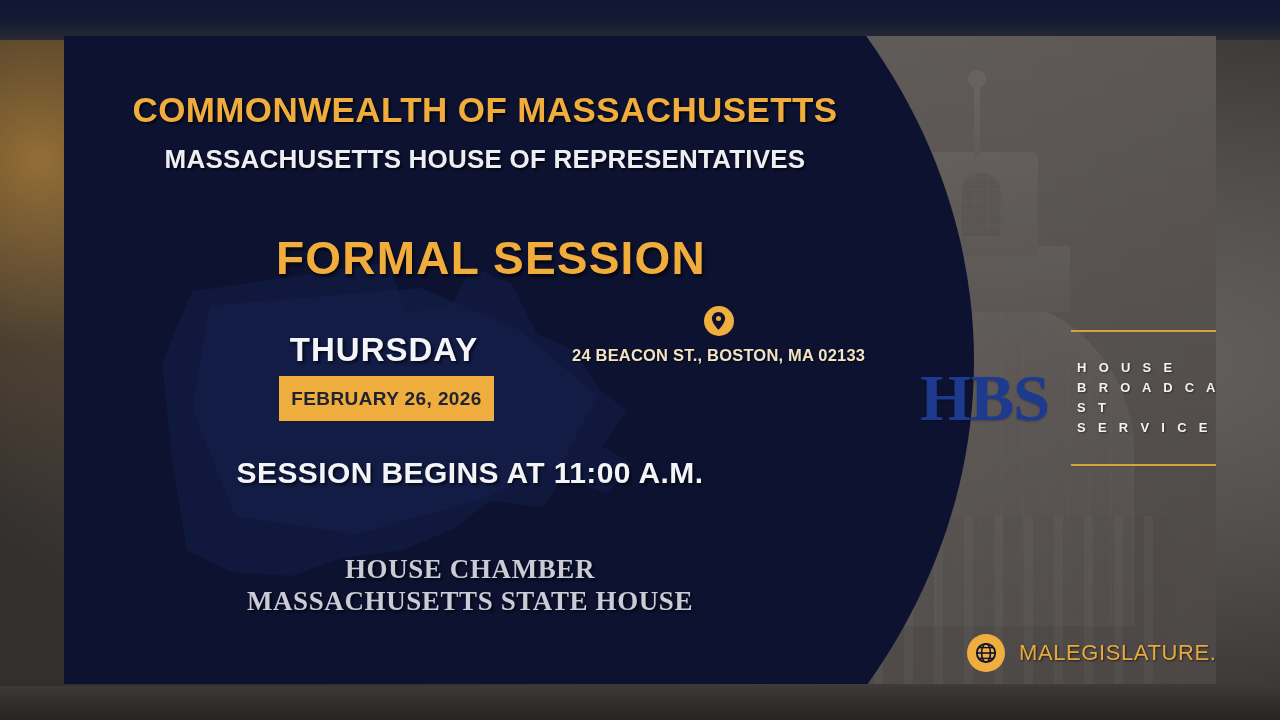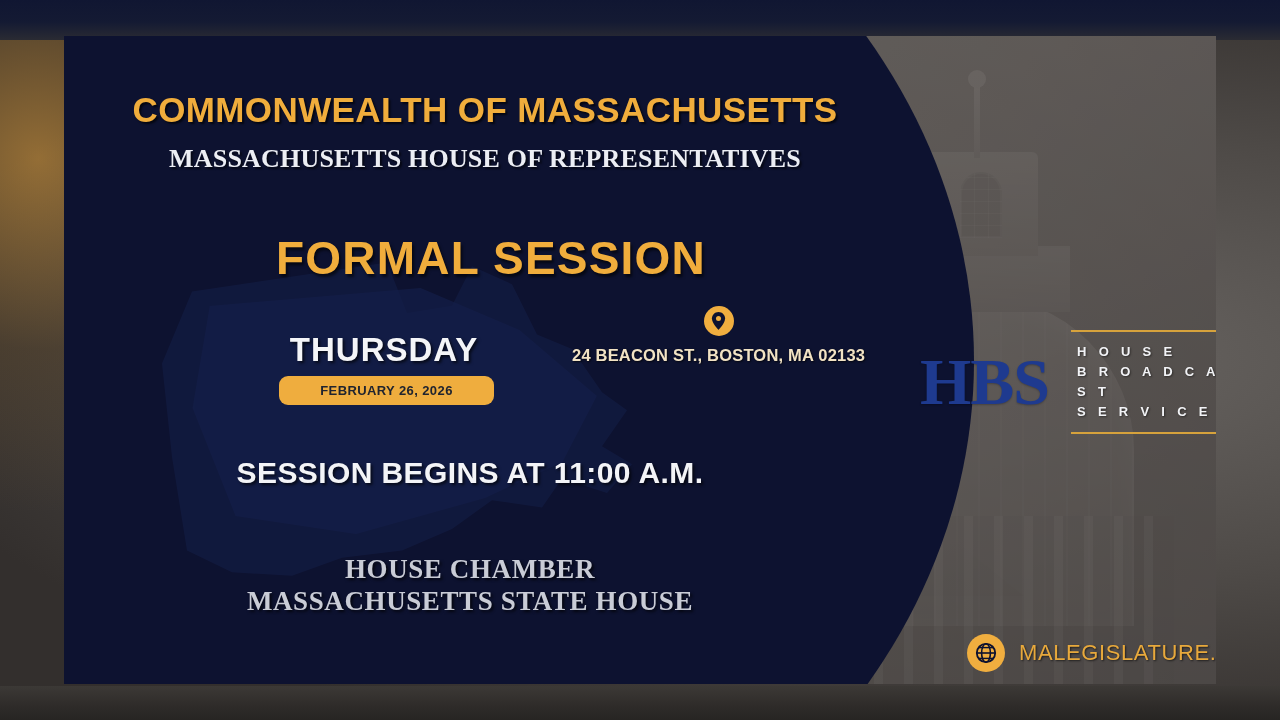--- a/index.html
+++ b/index.html
@@ -112,36 +112,35 @@
 
   .t-common {
     position:absolute; left:26px; top:54px; width:790px; text-align:center;
     color:#f0ad3c; font-size:35px; font-weight:bold; letter-spacing:.4px;
     text-shadow:2px 2px 2px rgba(0,0,0,.65);
   }
   .t-house {
     position:absolute; left:26px; top:108px; width:790px; text-align:center;
     color:#eceef4; font-size:26px; font-weight:bold; letter-spacing:.2px;
     text-shadow:2px 2px 2px rgba(0,0,0,.6);
-    font-family:Liberation Serif, serif;
   }
   .t-formal {
     position:absolute; left:32px; top:195px; width:790px; text-align:center;
     color:#f0ad3c; font-size:46px; font-weight:bold; letter-spacing:1.2px;
     text-shadow:2px 3px 3px rgba(0,0,0,.6);
   }
   .t-day {
     position:absolute; left:150px; top:295px; width:340px; text-align:center;
     color:#f4f5f8; font-size:33px; font-weight:bold; letter-spacing:1px;
     text-shadow:2px 2px 3px rgba(0,0,0,.65);
   }
   .t-date {
-    position:absolute; left:215px; top:340px; width:215px; height:29px;
-    background:#efad3e; color:#20242f; font-size:13px; font-weight:bold;
-    letter-spacing:.4px; display:flex; align-items:center; justify-content:center;border-radius:9px;
+    position:absolute; left:215px; top:340px; width:215px; height:45px;
+    background:#efad3e; color:#20242f; font-size:19px; font-weight:bold;
+    letter-spacing:.4px; display:flex; align-items:center; justify-content:center;
   }
   .t-begins {
     position:absolute; left:26px; top:420px; width:760px; text-align:center;
     color:#f3f4f7; font-size:30px; font-weight:bold; letter-spacing:.4px;
     text-shadow:2px 2px 3px rgba(0,0,0,.65);
   }
   .t-chamber {
     position:absolute; left:26px; top:517px; width:760px; text-align:center;
     font-family:"Liberation Serif", serif; font-weight:bold;
     font-size:27px; line-height:32px; letter-spacing:.6px;
@@ -158,21 +157,21 @@
   .addr-text { color:#f2e3c4; font-size:16.5px; font-weight:600; letter-spacing:.2px;
     text-shadow:1px 1px 2px rgba(0,0,0,.7); white-space:nowrap; }
 
   
   .hbs { position:absolute; left:856px; top:288px; display:flex; align-items:center; gap:22px; }
   .hbs-mark {
     font-family:"Liberation Serif", serif; font-weight:bold; font-size:66px;
     color:#1e3a8f; line-height:1; letter-spacing:-1px;
     text-shadow:0 1px 2px rgba(0,0,0,.25);
   }
-  .hbs-words { display:flex; flex-direction:column; gap:4px; padding:6px 0; }
+  .hbs-words { display:flex; flex-direction:column; gap:20px; padding:6px 0; }
   .hbs-rule { width:168px; height:2px; background:#d6a23c; }
   .hbs-lines { padding:6px 0 6px 6px; }
   .hbs-lines div {
     color:#f2f3f6; font-size:13px; font-weight:bold; letter-spacing:4.3px; line-height:20px;
     text-shadow:1px 1px 2px rgba(0,0,0,.45);
   }
 
   
   .site { position:absolute; left:903px; top:598px; display:flex; align-items:center; gap:14px; }
   .globe-circle { width:38px; height:38px; border-radius:50%; background:#f0ae3f;

